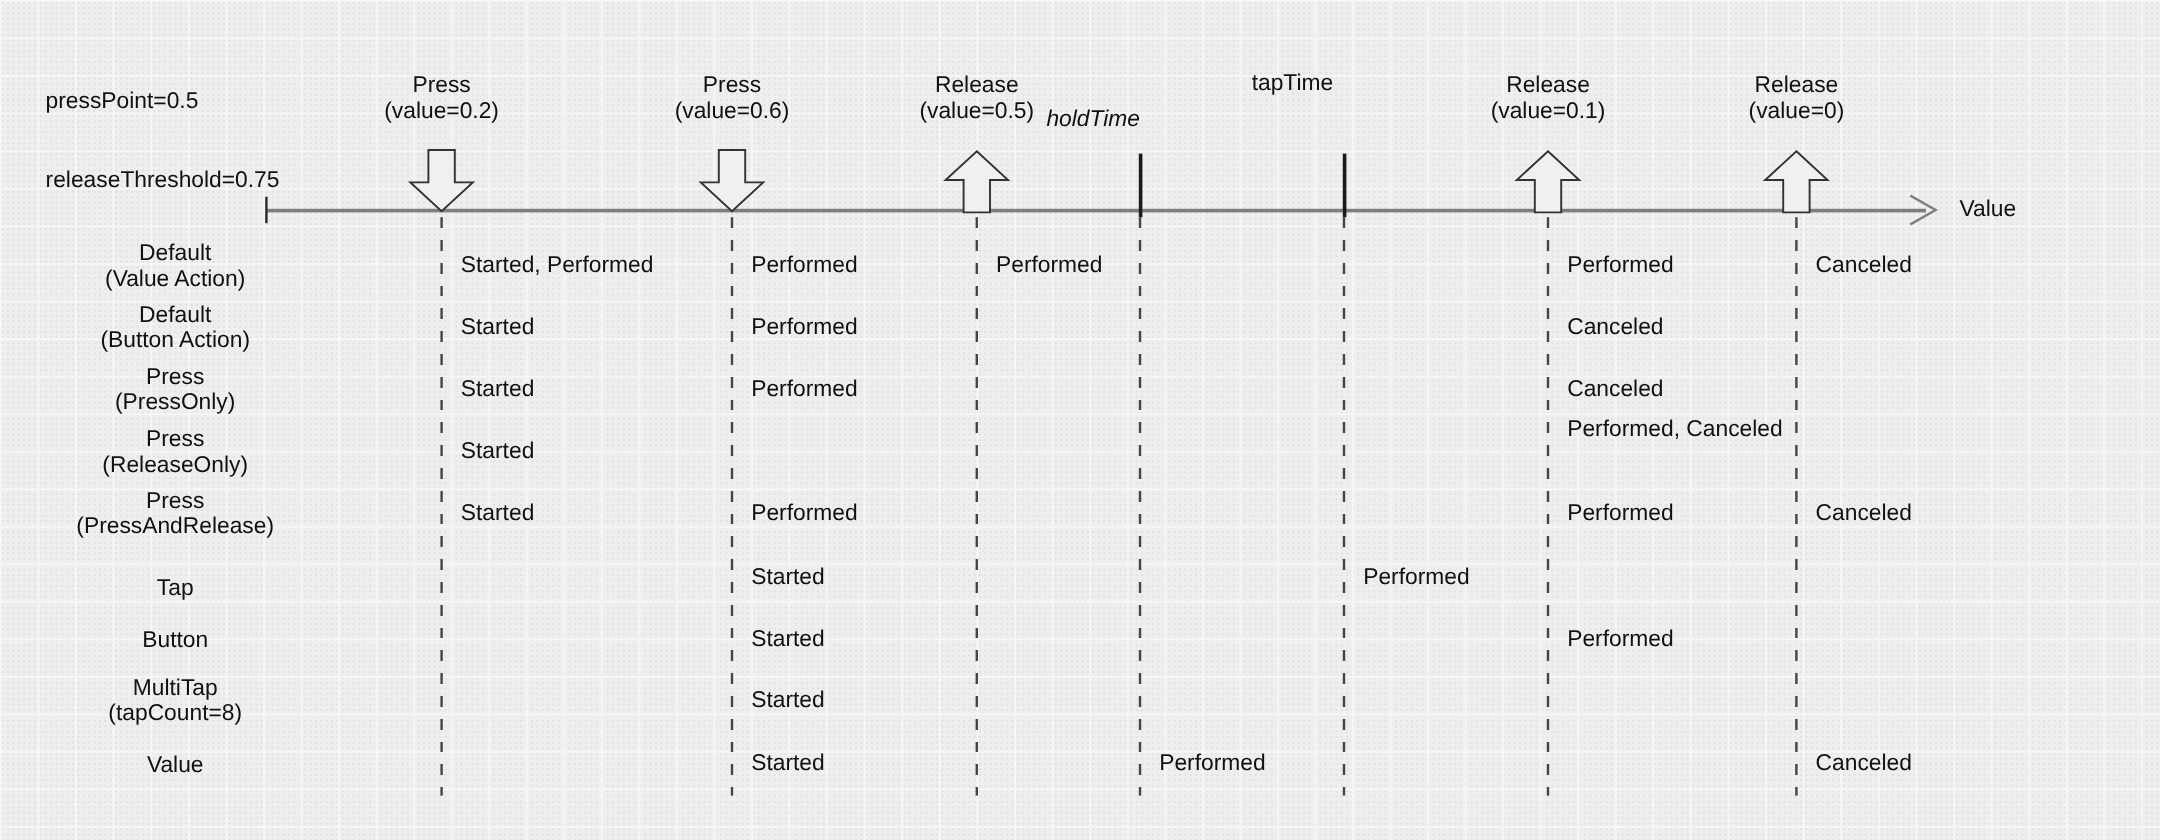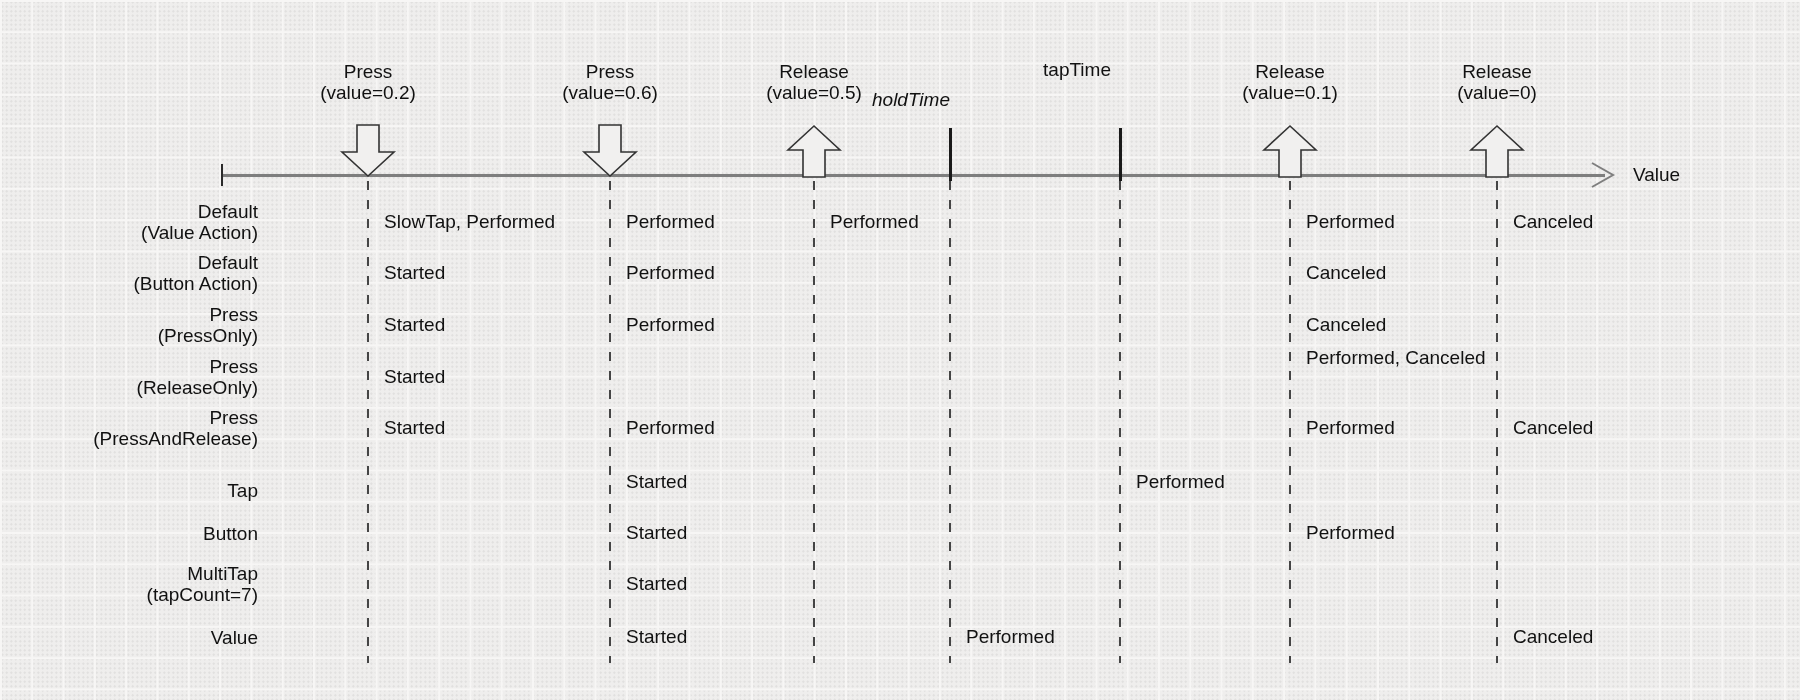--- a/index.html
+++ b/index.html
@@ -43,41 +43,45 @@
     background:repeating-linear-gradient(to bottom,#454545 0 9px,transparent 9px 19px);
   }
   .col-header{
     width:240px;
     text-align:center;
     line-height:21px;
     white-space:pre-line;
   }
   .row-label{
     width:224px;
-    text-align:right;
+    text-align:center;
     line-height:21px;
     white-space:pre-line;
   }
   .event-cell{
     white-space:nowrap;
     line-height:21px;
   }
   .time-label{
     line-height:22px;
   }
   svg.layer{
     position:absolute;left:0;top:0;
     pointer-events:none;
   }
 </style>
 </head>
 <body>
 
 <div id="diagram">
 
+  <div class="abs config-note">
+    <div>pressPoint=0.5</div>
+    <div>releaseThreshold=0.75</div>
+  </div>
 
   <div class="abs timeline-line" id="axis-line" style="left: 222px; top: 173.5px; width: 1383px;"></div>
   <div class="abs start-tick" id="axis-start-tick" style="left: 221px; top: 164px; height: 22px;"></div>
   <div class="abs time-label" id="time-label" style="left: 1633px; top: 164px;">Value</div>
 
   <svg class="layer" id="icon-layer" width="1800" height="700" viewBox="0 0 1800 700">
       <polyline points="1592,163 1613,175 1592,187" fill="none" stroke="#7e7e7e" stroke-width="2"></polyline>
       <polygon points="357,125 379,125 379,152 394,152 368,176 342,152 357,152" fill="#f1f0ef" stroke="#333333" stroke-width="1.6" stroke-linejoin="miter"></polygon>
       <polygon points="599,125 621,125 621,152 636,152 610,176 584,152 599,152" fill="#f1f0ef" stroke="#333333" stroke-width="1.6" stroke-linejoin="miter"></polygon>
       <polygon points="814,126 840,150 825,150 825,177 803,177 803,150 788,150" fill="#f1f0ef" stroke="#333333" stroke-width="1.6" stroke-linejoin="miter"></polygon>
@@ -119,25 +123,25 @@
 (Button Action)</div>
       <div class="abs row-label" style="left: 34px; top: 304px;">Press
 (PressOnly)</div>
       <div class="abs row-label" style="left: 34px; top: 356px;">Press
 (ReleaseOnly)</div>
       <div class="abs row-label" style="left: 34px; top: 407px;">Press
 (PressAndRelease)</div>
       <div class="abs row-label" style="left: 34px; top: 480px;">Tap</div>
       <div class="abs row-label" style="left: 34px; top: 522.5px;">Button</div>
       <div class="abs row-label" style="left: 34px; top: 563px;">MultiTap
-(tapCount=7)</div>
+(tapCount=8)</div>
       <div class="abs row-label" style="left: 34px; top: 626.5px;">Value</div>
     </div>
   <div id="cells-layer">
-      <div class="abs event-cell" style="left: 384px; top: 211px;">SlowTap, Performed</div>
+      <div class="abs event-cell" style="left: 384px; top: 211px;">Started, Performed</div>
       <div class="abs event-cell" style="left: 626px; top: 211px;">Performed</div>
       <div class="abs event-cell" style="left: 830px; top: 211px;">Performed</div>
       <div class="abs event-cell" style="left: 1306px; top: 211px;">Performed</div>
       <div class="abs event-cell" style="left: 1513px; top: 211px;">Canceled</div>
       <div class="abs event-cell" style="left: 384px; top: 262px;">Started</div>
       <div class="abs event-cell" style="left: 626px; top: 262px;">Performed</div>
       <div class="abs event-cell" style="left: 1306px; top: 262px;">Canceled</div>
       <div class="abs event-cell" style="left: 384px; top: 314px;">Started</div>
       <div class="abs event-cell" style="left: 626px; top: 314px;">Performed</div>
       <div class="abs event-cell" style="left: 1306px; top: 314px;">Canceled</div>

